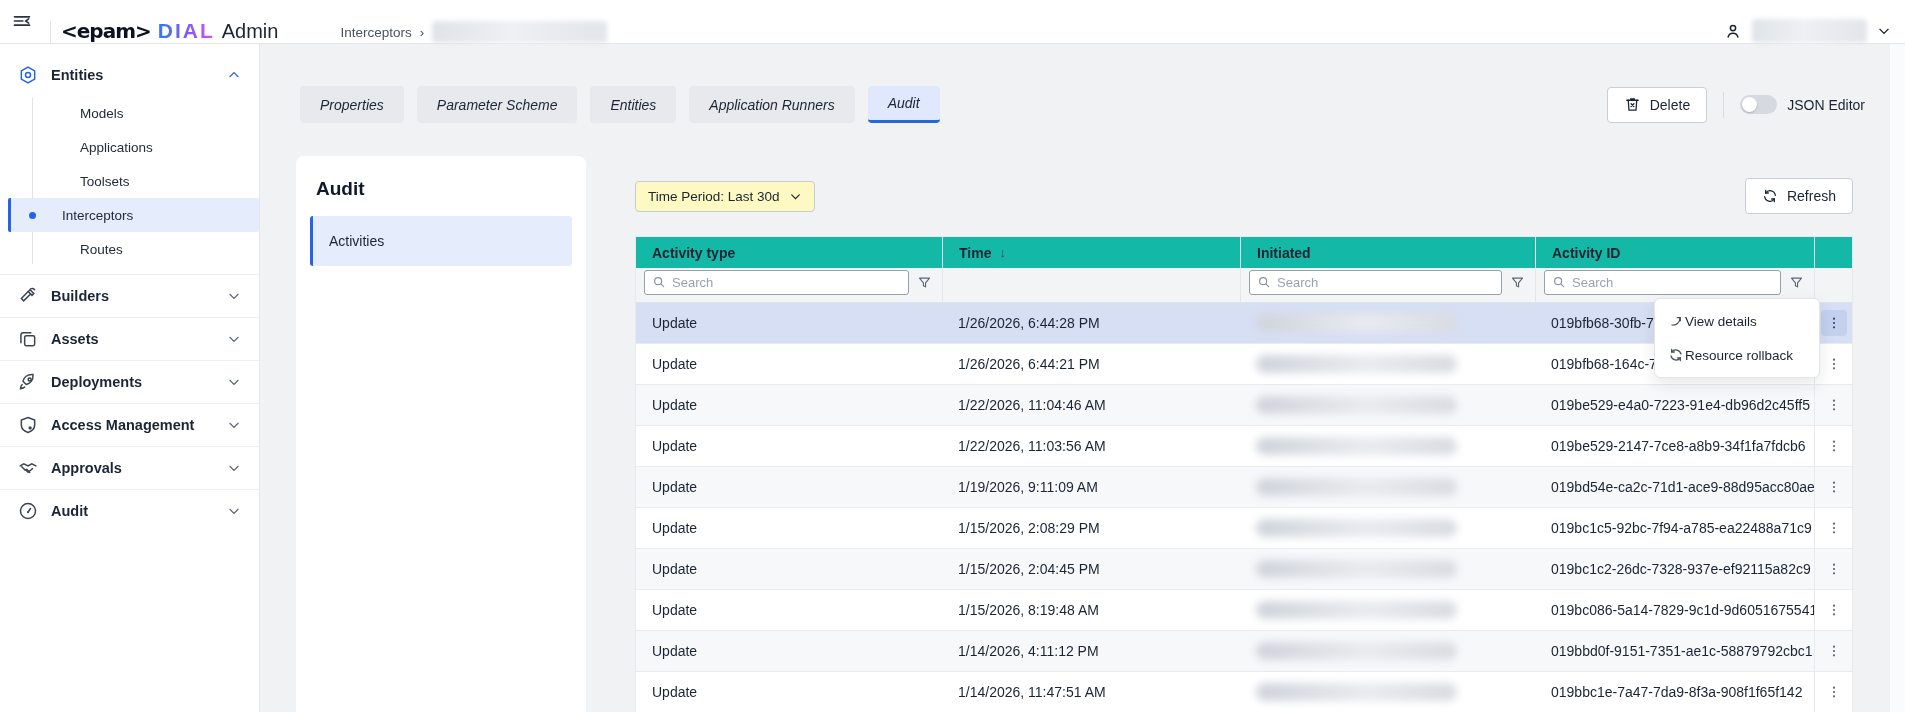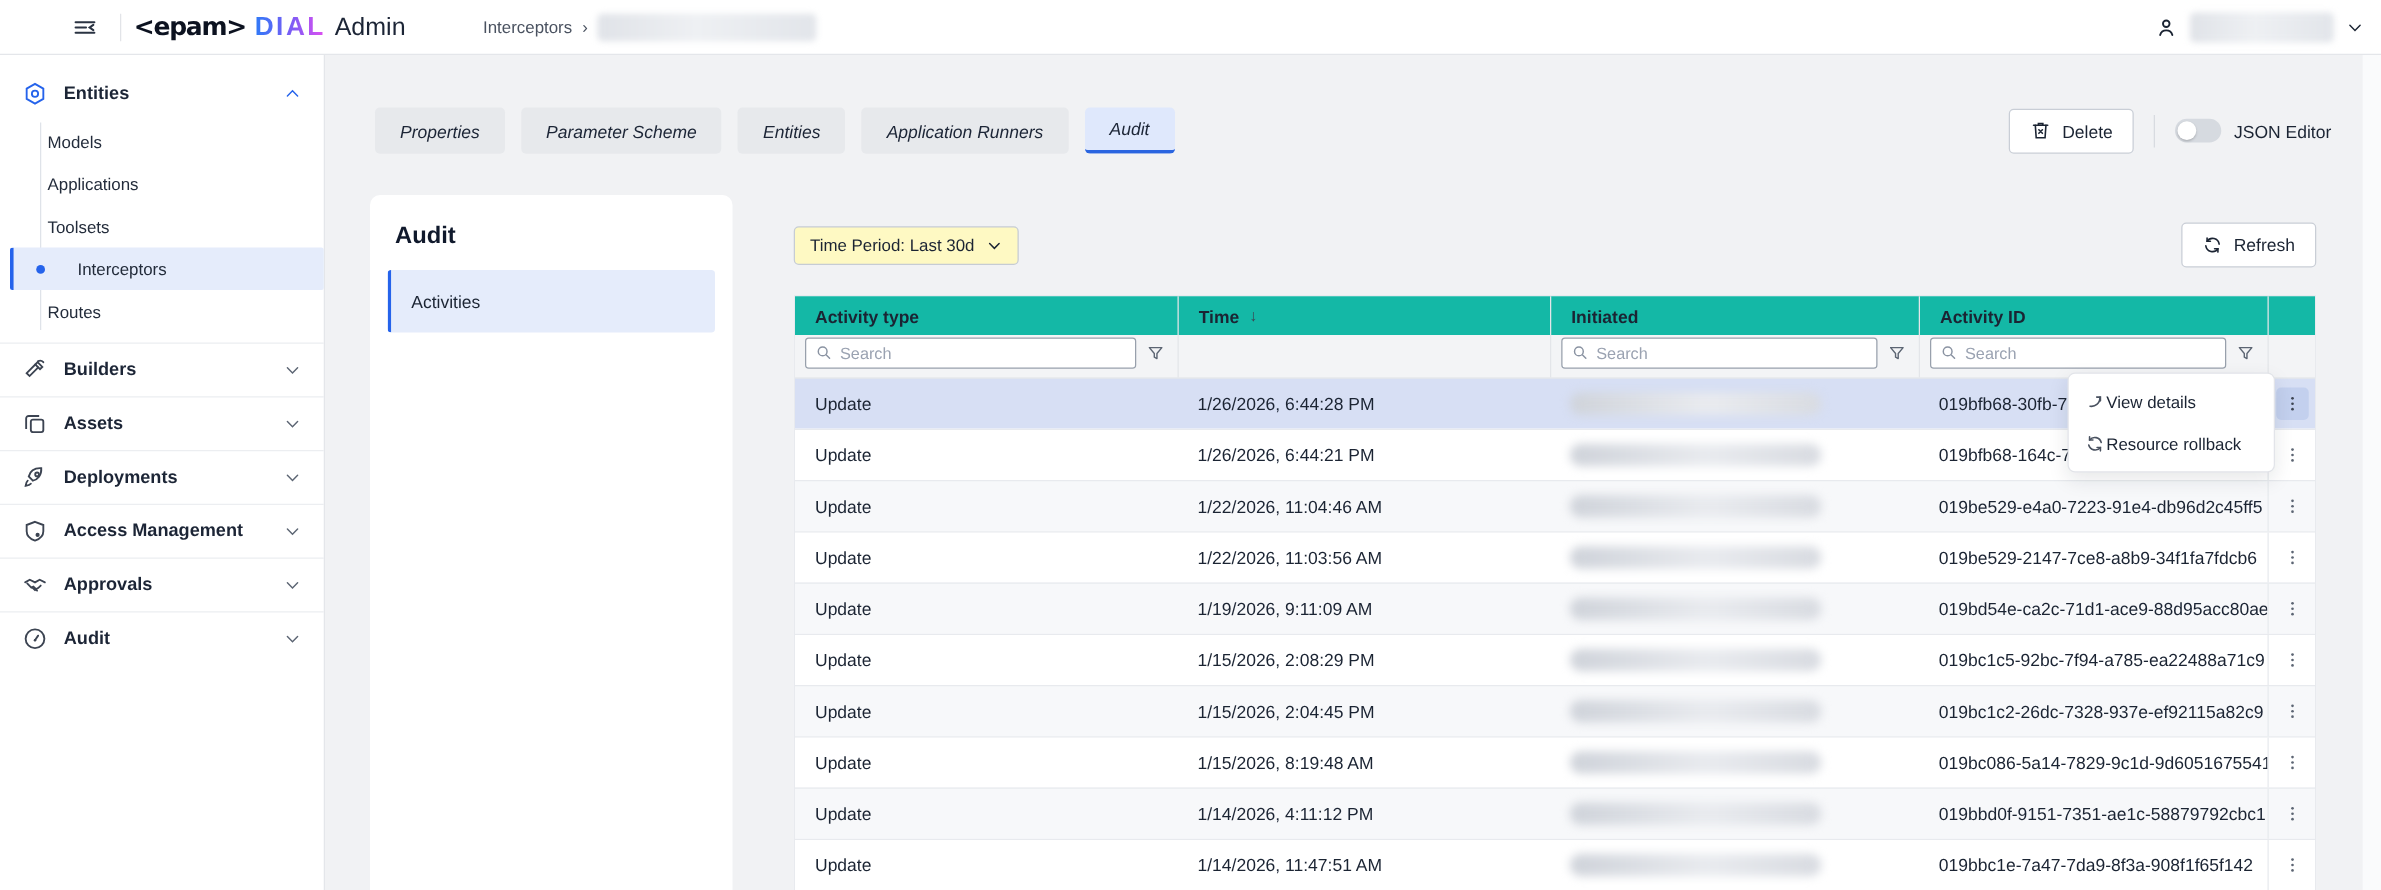--- a/index.html
+++ b/index.html
@@ -1,21 +1,21 @@
 <!DOCTYPE html>
 <html><head>
 <meta charset="utf-8">
 <style>
   * { margin:0; padding:0; box-sizing:border-box; }
   html,body { width:1905px; height:712px; overflow:hidden; }
   body { font-family:"Liberation Sans", sans-serif; background:#f1f2f4; color:#1b2433; font-size:14px; }
   svg { display:block; }
 
   
-  .topbar { height:44px; background:#fff; border-bottom:1px solid #e4e6ea; display:flex; align-items:center; position:relative;padding-left:46px; }
+  .topbar { height:44px; background:#fff; border-bottom:1px solid #e4e6ea; display:flex; align-items:flex-end; position:relative; }
   .burger { width:44px; height:44px; display:flex; align-items:center; justify-content:center; cursor:pointer; color:#2a3342; }
   .topbar-divider { width:1px; height:22px; background:#e2e4e8; margin:0 10px 0 6px; }
   .logo { display:flex; align-items:baseline; gap:7px; }
   .logo-epam { font-family:"DejaVu Sans", sans-serif; font-weight:900; font-size:20px; letter-spacing:-1px; color:#0c1220; }
   .logo-dial { font-weight:700; font-size:21px; letter-spacing:2px;
     background:linear-gradient(90deg,#2f7af7,#7a5cf5,#e44ef0); -webkit-background-clip:text; background-clip:text; color:transparent; }
   .logo-admin { font-weight:500; font-size:20px; color:#1c2536; }
   .breadcrumb { display:flex; align-items:center; gap:8px; margin-left:62px; font-size:13.5px; color:#4a5260; }
   .blur-chip { height:22px; border-radius:4px; background:linear-gradient(90deg,#e0e3e8,#eef0f3 45%,#e2e5ea); filter:blur(2.5px); }
   .crumb-chip { width:175px; }
@@ -30,21 +30,21 @@
   .sidebar { width:260px; background:#fff; border-right:1px solid #e4e6ea; padding-top:10px; flex:none; }
   .nav-group { border-top:1px solid #eceef1; }
   .nav-group:first-child { border-top:none; }
   .group-head { height:42px; display:flex; align-items:center; gap:13px; padding:0 18px; font-weight:700; font-size:14.5px; color:#1c2536; cursor:pointer; }
   .group-head .gicon { width:20px; height:20px; color:#3c4452; flex:none; }
   .group-head .gicon.blue { color:#2563eb; }
   .chev { margin-left:auto; color:#5c6573; }
   .chev.blue { color:#2563eb; }
   .sub-list { position:relative; padding-bottom:8px; }
   .sub-list::before { content:''; position:absolute; left:32px; top:2px; bottom:10px; width:1px; background:#dfe3e9; }
-  .sub-item { position:relative; height:34px; display:flex; align-items:center; padding-left:38px; font-size:13.5px; color:#232c3b; cursor:pointer; }
+  .sub-item { position:relative; height:34px; display:flex; align-items:center; padding-left:80px; font-size:13.5px; color:#232c3b; cursor:pointer; }
   .sub-item.selected { background:#e5ecfb; border-left:3px solid #2563eb; margin-left:8px; padding-left:51px; border-radius:2px; z-index:1; }
   .sub-item.selected::before { content:''; position:absolute; left:18px; width:7px; height:7px; border-radius:50%; background:#2563eb; }
 
   
   .content { flex:1; position:relative; }
 
   .tabs { position:absolute; left:40px; top:42px; display:flex; gap:13px;font-style:italic; }
   .tab { height:37px; padding:0 20px; background:#e7e9ec; border-radius:4px; display:flex; align-items:center; font-size:14px; color:#1c2536; cursor:pointer; }
   .tab.active { background:#dfe8fc; border-bottom:3px solid #2a65e0; }
 

